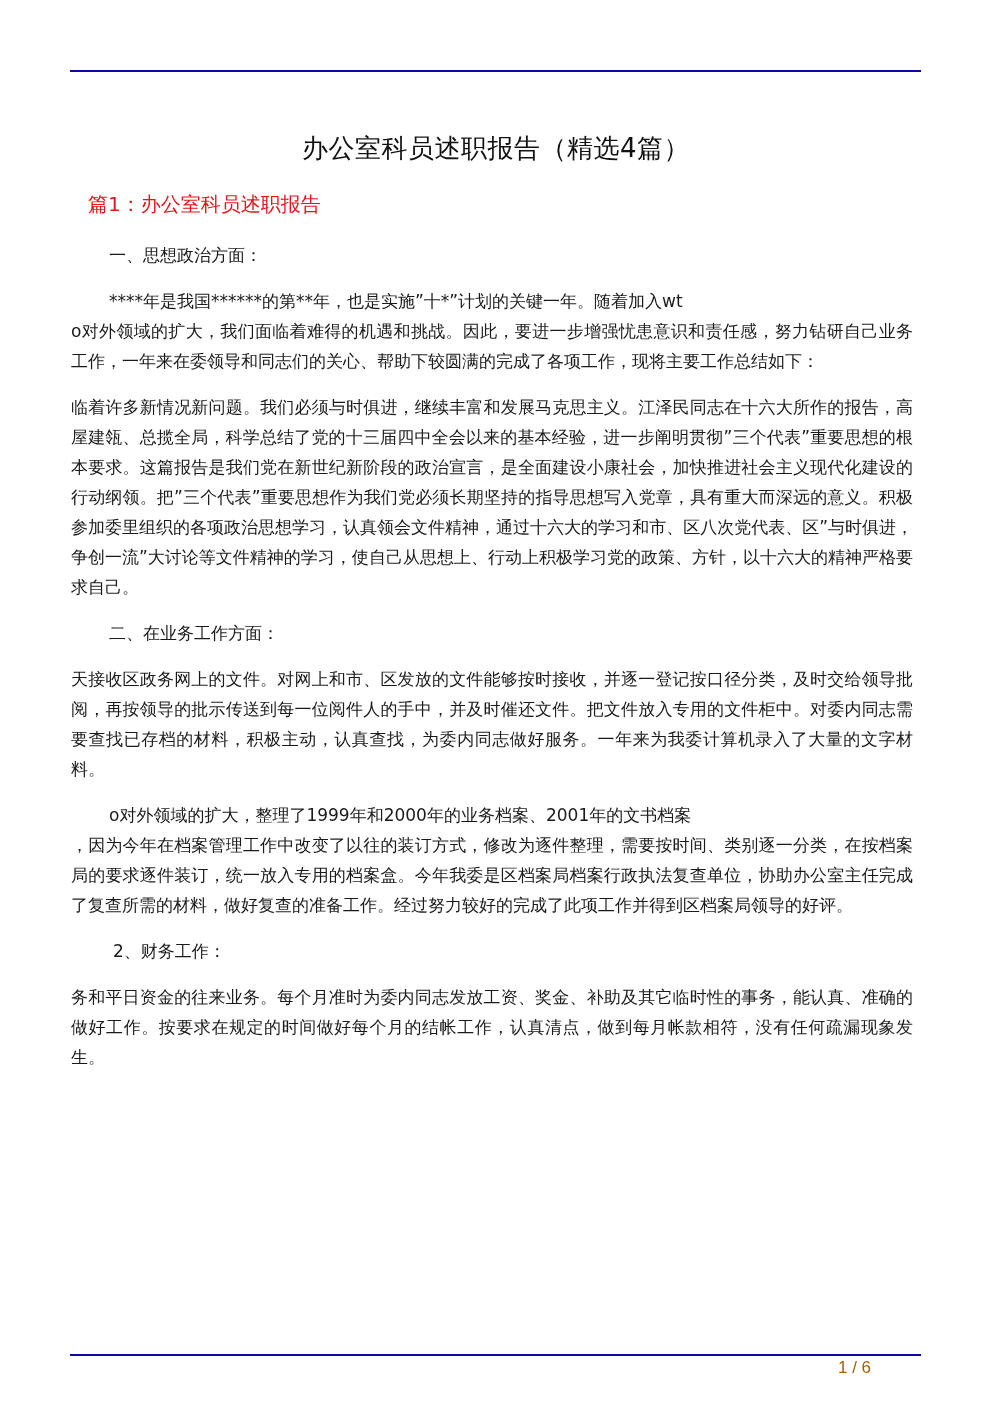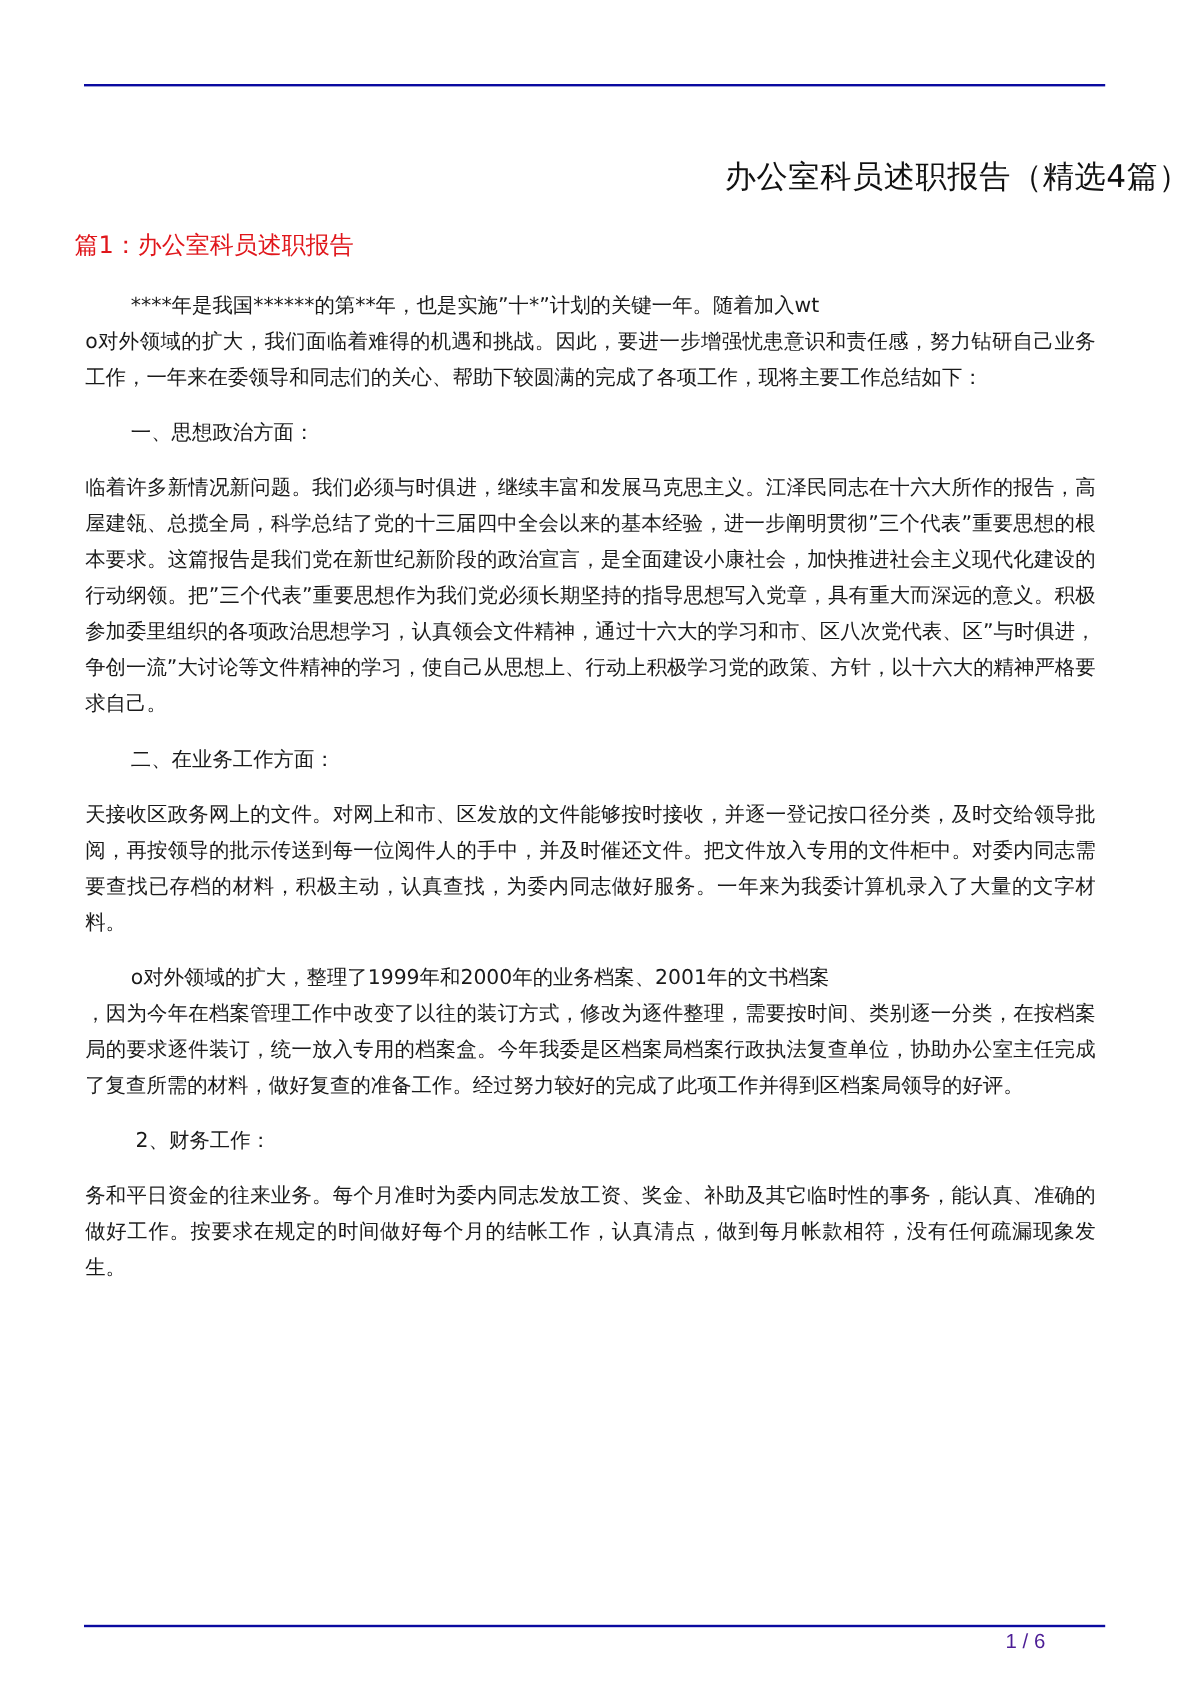--- a/index.html
+++ b/index.html
@@ -22,30 +22,30 @@
     height: 2px;
     background: #0a0aa0;
   }
   .rule.top { top: 70px; }
   .rule.bottom { top: 1354px; }
   .title {
     position: absolute;
     top: 128px;
     left: 0;
     width: 992px;
-    text-align: right;
+    text-align: center;
     font-size: 26px;
     line-height: 40px;
     color: #111;
     letter-spacing: 0.5px;
   }
   .section-heading {
     position: absolute;
     top: 188px;
-    left: 62px;
+    left: 88px;
     font-size: 20px;
     line-height: 32px;
     color: #e0161b;
   }
   .body {
     position: absolute;
     top: 240px;
     left: 71px;
     width: 842px;
     font-size: 17px;
@@ -69,37 +69,37 @@
   .para.heading-line.two {
     padding-left: 42px;
   }
   .page-num {
     position: absolute;
     top: 1356px;
     left: 838px;
     font-family: "Liberation Sans", sans-serif;
     font-size: 17px;
     line-height: 24px;
-    color: #4c1d95;
+    color: #a16207;
   }
 </style>
 </head>
 <body>
 
 <div class="rule top"></div>
 
 <h1 class="title" style="margin:0;font-weight:normal;">办公室科员述职报告（精选4篇）</h1>
 
 <h2 class="section-heading" style="margin:0;font-weight:normal;">篇1：办公室科员述职报告</h2>
 
 <div class="body">
+  <p class="para heading-line">一、思想政治方面：</p>
   <p class="para">
     <span class="first">****年是我国******的第**年，也是实施”十*”计划的关键一年。随着加入wt</span><span>o对外领域的扩大，我们面临着难得的机遇和挑战。因此，要进一步增强忧患意识和责任感，努力钻研自己业务工作，一年来在委领导和同志们的关心、帮助下较圆满的完成了各项工作，现将主要工作总结如下：</span>
   </p>
-  <p class="para heading-line">一、思想政治方面：</p>
   <p class="para">
     <span>临着许多新情况新问题。我们必须与时俱进，继续丰富和发展马克思主义。江泽民同志在十六大所作的报告，高屋建瓴、总揽全局，科学总结了党的十三届四中全会以来的基本经验，进一步阐明贯彻”三个代表”重要思想的根本要求。这篇报告是我们党在新世纪新阶段的政治宣言，是全面建设小康社会，加快推进社会主义现代化建设的行动纲领。把”三个代表”重要思想作为我们党必须长期坚持的指导思想写入党章，具有重大而深远的意义。积极参加委里组织的各项政治思想学习，认真领会文件精神，通过十六大的学习和市、区八次党代表、区”与时俱进，争创一流”大讨论等文件精神的学习，使自己从思想上、行动上积极学习党的政策、方针，以十六大的精神严格要求自己。</span>
   </p>
   <p class="para heading-line">二、在业务工作方面：</p>
   <p class="para">
     <span>天接收区政务网上的文件。对网上和市、区发放的文件能够按时接收，并逐一登记按口径分类，及时交给领导批阅，再按领导的批示传送到每一位阅件人的手中，并及时催还文件。把文件放入专用的文件柜中。对委内同志需要查找已存档的材料，积极主动，认真查找，为委内同志做好服务。一年来为我委计算机录入了大量的文字材料。</span>
   </p>
   <p class="para">
     <span class="first">o对外领域的扩大，整理了1999年和2000年的业务档案、2001年的文书档案</span><span>，因为今年在档案管理工作中改变了以往的装订方式，修改为逐件整理，需要按时间、类别逐一分类，在按档案局的要求逐件装订，统一放入专用的档案盒。今年我委是区档案局档案行政执法复查单位，协助办公室主任完成了复查所需的材料，做好复查的准备工作。经过努力较好的完成了此项工作并得到区档案局领导的好评。</span>
   </p>

